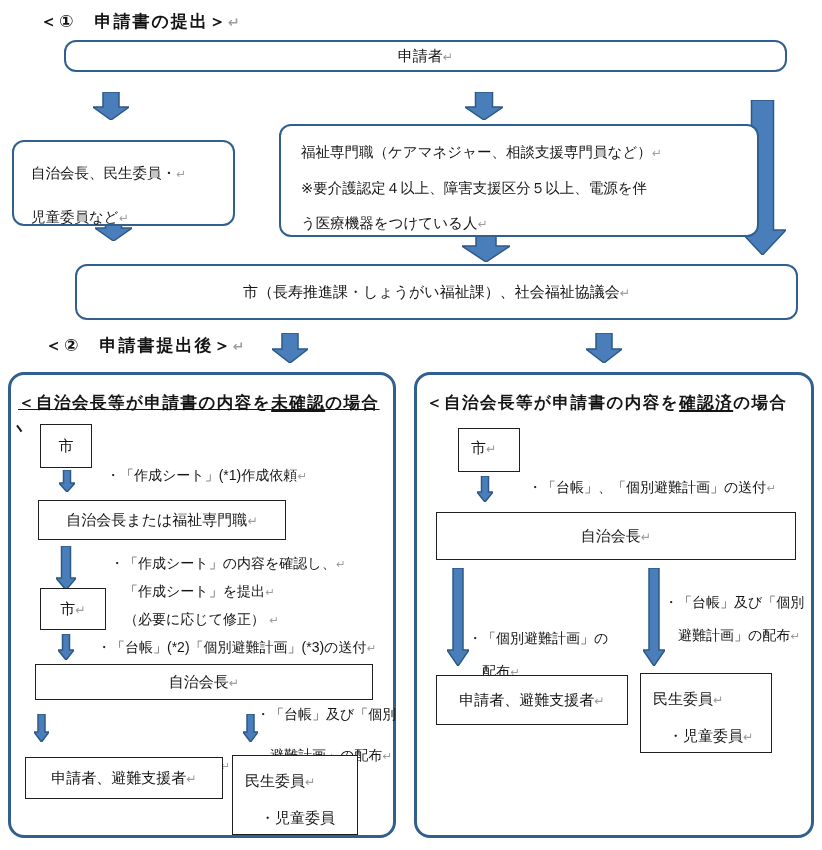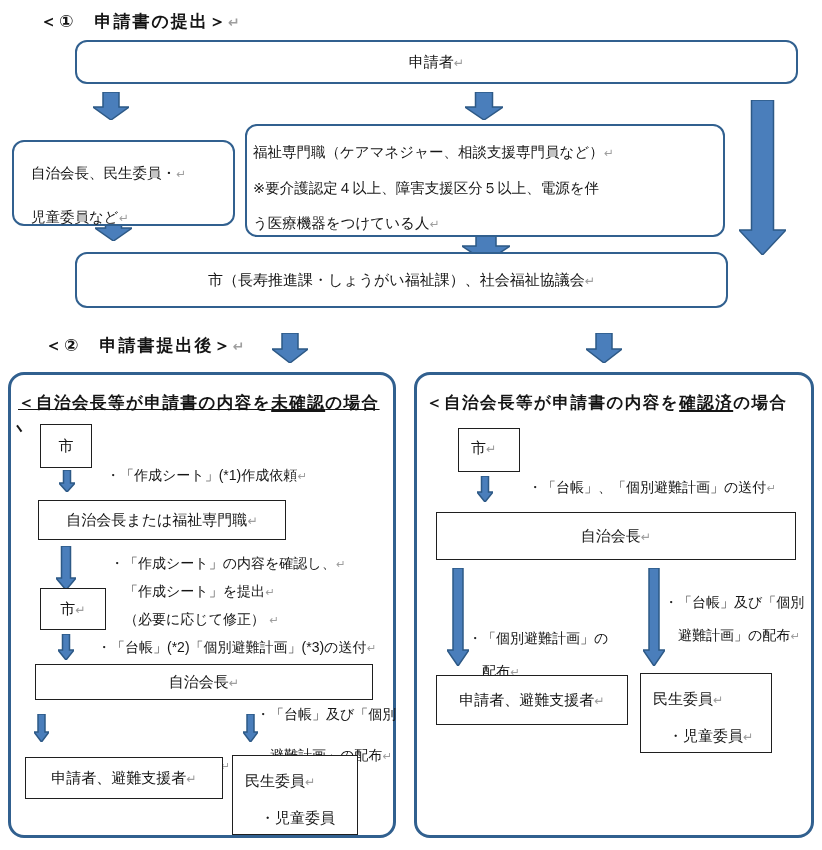--- a/index.html
+++ b/index.html
@@ -18,34 +18,34 @@
   .center{display:flex;align-items:center;justify-content:center;text-align:center;}
   .title{font-weight:bold;font-size:17px;letter-spacing:2px;z-index:3;}
   .phead{font-weight:bold;font-size:16.5px;letter-spacing:1.5px;z-index:3;white-space:nowrap;}
   .btxt{font-size:15px;}
   .lbl{font-size:14px;line-height:1.35;z-index:3;white-space:nowrap;}
   .emph{text-decoration:underline;text-decoration-thickness:1.5px;text-underline-offset:2px;}
   .ret{color:var(--return-mark,#9e9e9e);font-size:0.82em;font-family:"DejaVu Sans",sans-serif;}
   .arr{position:absolute;z-index:1;}
   .arr polygon{fill:var(--arrow-fill,#4a7ebb);stroke:var(--arrow-stroke,#2d5986);stroke-width:1.5;}
   .mlines{line-height:43px;font-size:14.5px;padding:10px 0 0 17px;}
-  .wlines{line-height:35px;font-size:14.5px;padding:9px 0 0 6px;}
+  .wlines{line-height:35px;font-size:14.5px;padding:9px 0 0 20px;margin-left:34px;}
   .clines{line-height:36px;font-size:15px;padding:7px 12px 0 12px;}
   .chk{line-height:27px;}
   .two{line-height:41px;white-space:pre;}
   .two33{line-height:33px;white-space:pre;}
 </style>
 </head>
 <body>
 
 <div class="canvas">
 
   <div class="abs title" style="left:40px;top:10px;">＜①　申請書の提出＞<span class="ret">↵</span></div>
 
-  <div class="rbox center" style="left:75px;top:40px;width:723px;height:44px;">
+  <div class="rbox center" style="left:64px;top:40px;width:723px;height:32px;">
     <span class="btxt">申請者<span class="ret">↵</span></span>
   </div>
 
   <svg class="arr" style="left:93px;top:92px;" width="36" height="28" viewBox="0 0 36 28">
     <polygon points="10,0 26,0 26,15 36,15 18,28 0,15 10,15"></polygon>
     </svg>
   <svg class="arr" style="left:465px;top:92px;" width="38" height="28" viewBox="0 0 38 28">
     <polygon points="10.5,0 27.5,0 27.5,15 38,15 19,28 0,15 10.5,15"></polygon>
     </svg>
   <svg class="arr" style="left:739px;top:100px;" width="47" height="155" viewBox="0 0 47 155">
@@ -60,21 +60,21 @@
     <span>福祉専門職（ケアマネジャー、相談支援専門員など）<span class="ret">↵</span><br>※要介護認定４以上、障害支援区分５以上、電源を伴<br>う医療機器をつけている人<span class="ret">↵</span></span>
   </div>
 
   <svg class="arr" style="left:95px;top:214px;" width="37" height="27" viewBox="0 0 37 27">
     <polygon points="10.5,0 26.5,0 26.5,14 37,14 18.5,27 0,14 10.5,14"></polygon>
     </svg>
   <svg class="arr" style="left:462px;top:224px;" width="48" height="38" viewBox="0 0 48 38">
     <polygon points="14,0 34,0 34,22 48,22 24,38 0,22 14,22"></polygon>
     </svg>
 
-  <div class="rbox center" style="left:75px;top:252px;width:653px;height:56px;">
+  <div class="rbox center" style="left:75px;top:264px;width:723px;height:56px;">
     <span class="btxt">市（長寿推進課・しょうがい福祉課）、社会福祉協議会<span class="ret">↵</span></span>
   </div>
 
   <div class="abs title" style="left:45px;top:334px;">＜②　申請書提出後＞<span class="ret">↵</span></div>
   <svg class="arr" style="left:272px;top:333px;" width="36" height="30" viewBox="0 0 36 30">
     <polygon points="10,0 26,0 26,16 36,16 18,30 0,16 10,16"></polygon>
     </svg>
   <svg class="arr" style="left:586px;top:333px;" width="36" height="30" viewBox="0 0 36 30">
     <polygon points="10,0 26,0 26,16 36,16 18,30 0,16 10,16"></polygon>
     </svg>

